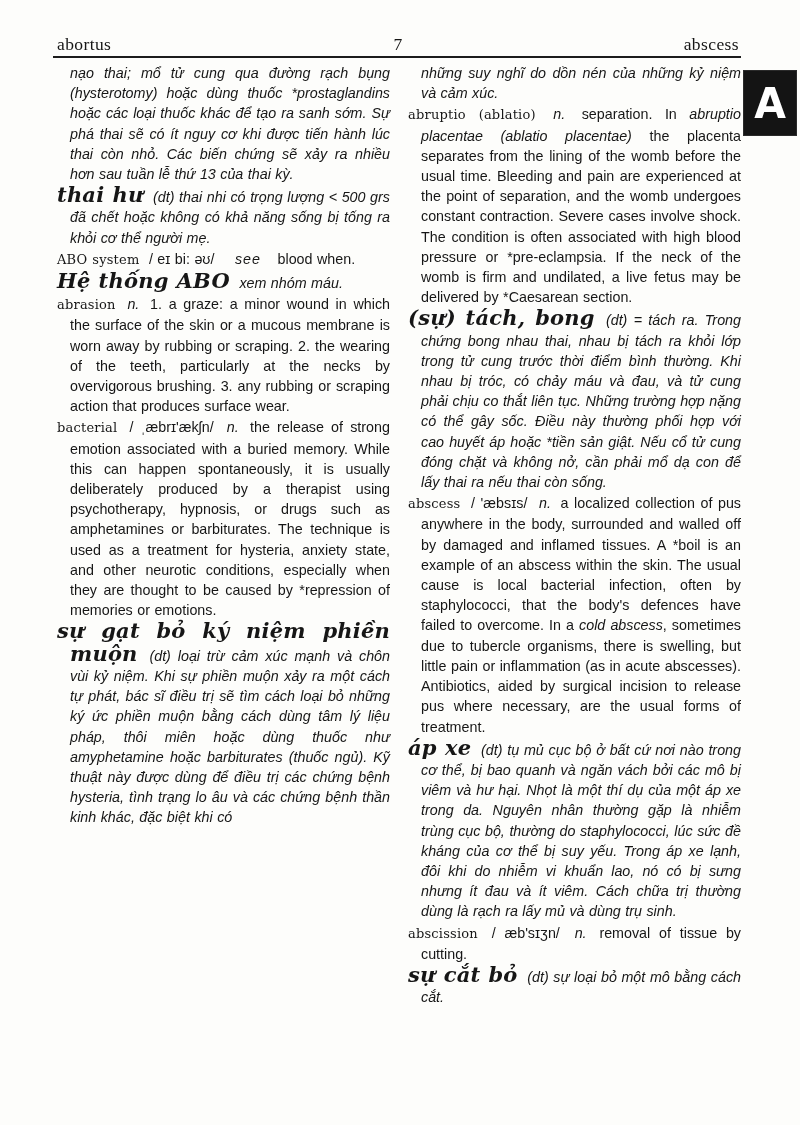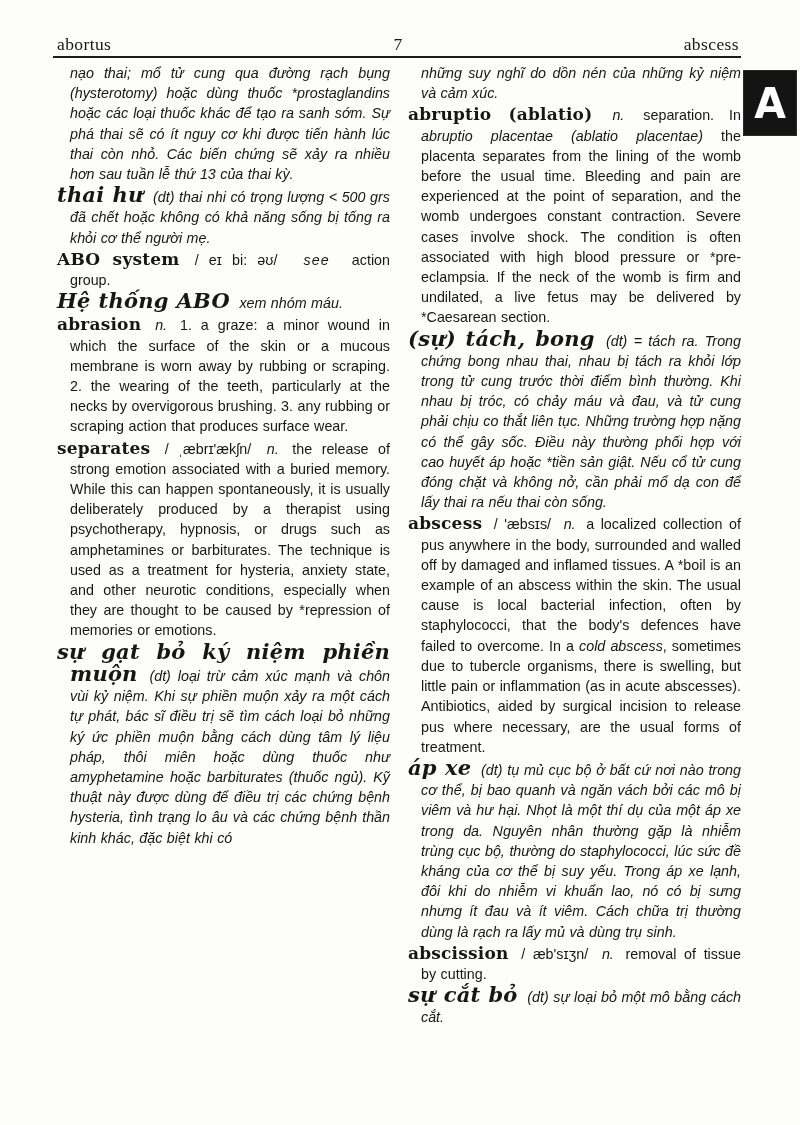--- a/index.html
+++ b/index.html
@@ -47,22 +47,22 @@
     font-size:14.3px; line-height:20.2px;
     text-align:justify;
     padding-left:13px; text-indent:-13px;
     word-spacing:0.5px;
   }
   p.cont { text-indent:0; }
   p.sub  { text-indent:0; }
   .vn { font-style:italic; }
   .hw {
     font-family:"DejaVu Serif","Liberation Serif",serif;
-    font-weight:bold; font-style:normal;
-    font-size:17px; letter-spacing:0.2px;
+    font-weight:normal; font-style:normal;
+    font-size:13px; letter-spacing:0.2px;
     margin-right:5px;
   }
   .hw-vn {
     font-family:"DejaVu Serif","Liberation Serif",serif;
     font-weight:bold; font-style:italic;
     font-size:21px; letter-spacing:0.2px;
     margin-right:5px;
   }
   .pron { font-style:normal; margin-right:6px; white-space:nowrap; }
   .pos  { font-style:italic; margin-right:4px; }
@@ -97,36 +97,36 @@
 
       <p class="entry vn">
         <b class="hw-vn">thai hư</b>
         <span>(dt) thai nhi có trọng lượng &lt; 500 grs đã chết hoặc không có khả năng sống bị tống ra khỏi cơ thể người mẹ.</span>
       </p>
 
       <p class="entry">
         <b class="hw">ABO system</b>
         <span class="pron">/ eɪ bi: əʊ/</span>
         <i class="see">see</i>
-        <span>action group.</span>
+        <span>blood when.</span>
       </p>
 
       <p class="entry vn">
         <b class="hw-vn">Hệ thống ABO</b>
         <span>xem nhóm máu.</span>
       </p>
 
       <p class="entry">
         <b class="hw">abrasion</b>
         <i class="pos">n.</i>
         <span>1. a graze: a minor wound in which the surface of the skin or a mucous membrane is worn away by rubbing or scraping. 2. the wearing of the teeth, particularly at the necks by overvigorous brushing. 3. any rubbing or scraping action that produces surface wear.</span>
       </p>
 
       <p class="entry">
-        <b class="hw">separates</b>
+        <b class="hw">bacterial</b>
         <span class="pron">/ ˌæbrɪ'ækʃn/</span>
         <i class="pos">n.</i>
         <span>the release of strong emotion associated with a buried memory. While this can happen spontaneously, it is usually deliberately produced by a therapist using psychotherapy, hypnosis, or drugs such as amphetamines or barbiturates. The technique is used as a treatment for hysteria, anxiety state, and other neurotic conditions, especially when they are thought to be caused by *repression of memories or emotions.</span>
       </p>
 
       <p class="entry vn">
         <b class="hw-vn">sự gạt bỏ ký niệm phiền muộn</b>
         <span class="dtlabel">(dt)</span>
         <span>loại trừ cảm xúc mạnh và chôn vùi kỷ niệm. Khi sự phiền muộn xảy ra một cách tự phát, bác sĩ điều trị sẽ tìm cách loại bỏ những ký ức phiền muộn bằng cách dùng tâm lý liệu pháp, thôi miên hoặc dùng thuốc như amyphetamine hoặc barbiturates (thuốc ngủ). Kỹ thuật này được dùng để điều trị các chứng bệnh hysteria, tình trạng lo âu và các chứng bệnh thần kinh khác, đặc biệt khi có</span>
       </p>

